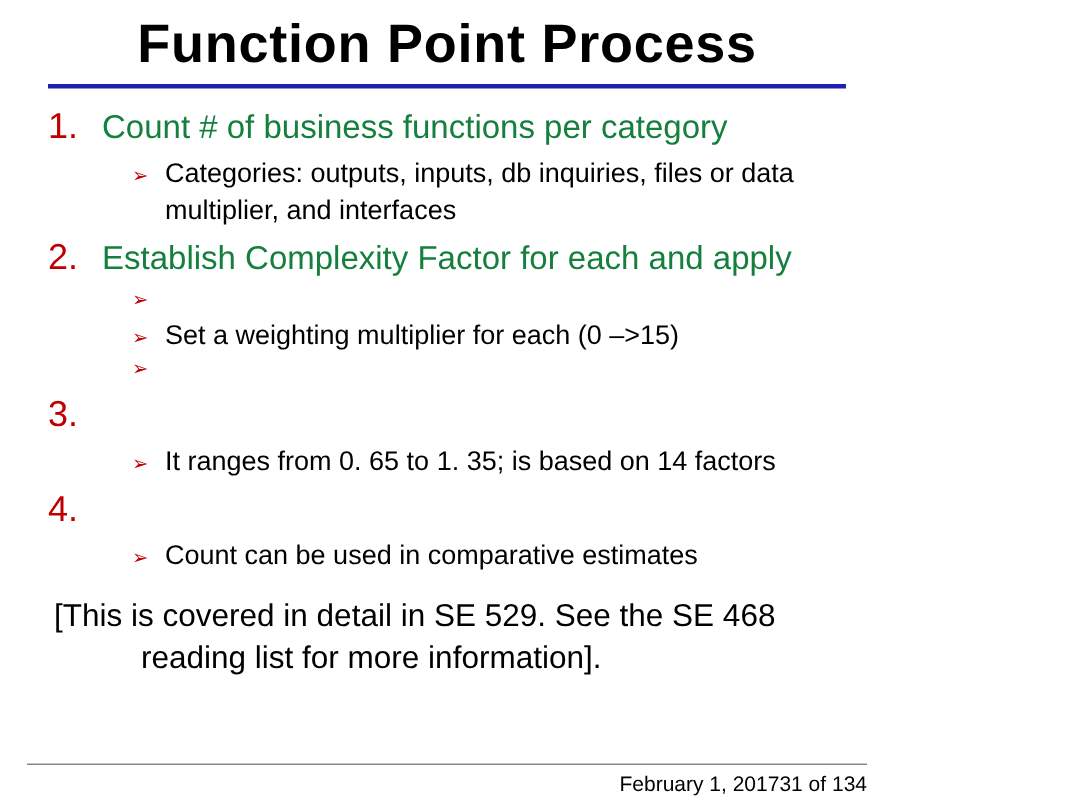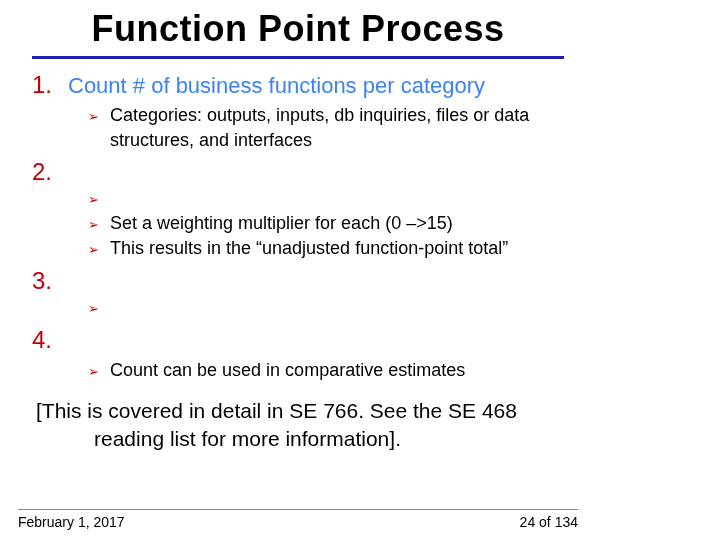--- a/index.html
+++ b/index.html
@@ -6,29 +6,29 @@
   html, body { width: 720px; height: 540px; background: #fff; font-family: Arial, Helvetica, sans-serif; color: #000; }
   .slide { width: 596px; height: 540px; position: relative; padding: 8px 32px 0 32px; }
   .title { font-size: 36px; font-weight: bold; text-align: center; color: #000; letter-spacing: 0.5px; }
   .rule { margin: 6px 0 10px 0; height: 3px; background: #2020b0; }
   .content { font-size: 20px; line-height: 1.35; }
   ol.main { list-style: none; counter-reset: item; padding-left: 0; }
   ol.main > li { counter-increment: item; margin-bottom: 4px; }
   ol.main > li > .line { display: flex; align-items: baseline; }
   ol.main > li .num { color: #c00000; font-size: 24px; min-width: 30px; }
   ol.main > li .num::after { content: "."; }
-  ol.main > li .txt { font-size: 22px; color: #3b82f6; margin-left: 6px; }
+  ol.main > li .txt { font-size: 22px; color: #15803d; margin-left: 6px; }
   ul.sub { list-style: none; padding-left: 56px; margin: 2px 0 4px 0; }
   ul.sub > li { display: flex; align-items: baseline; font-size: 18px; color: #000; }
   ul.sub > li .bullet { color: #c00000; font-size: 13px; min-width: 22px; line-height: 1.6; }
   .closing { font-size: 21px; margin-top: 14px; padding-left: 4px; padding-right: 4px; }
   .closing .indent { display: block; padding-left: 58px; text-indent: -58px; }
   .footer { position: absolute; left: 0; right: 0; bottom: 10px; padding: 0 18px; }
   .footer-line { height: 1px; background: #888; margin-bottom: 4px; }
-  .footer-row { display: flex; justify-content: space-between; font-size: 14px; color: #000; }
+  .footer-row { display: flex; justify-content: flex-end; font-size: 14px; color: #000; }
   .footer-row .page .cur { color: #000; }
   .footer-row .page { }
 </style>
 </head>
 <body>
 
 <div class="slide">
   <div class="title">Function Point Process</div>
   <div class="rule"></div>
 
@@ -36,76 +36,77 @@
     <ol class="main">
 
       <li>
         <div class="line">
           <span class="num">1</span>
           <span class="txt">Count # of business functions per category</span>
         </div>
         <ul class="sub">
           <li>
             <span class="bullet">➢</span>
-            <span>Categories: outputs, inputs, db inquiries, files or data structures, and interfaces</span>
+            <span>Categories: outputs, inputs, db inquiries, files or data multiplier, and interfaces</span>
           </li>
         </ul>
       </li>
 
       <li>
         <div class="line">
           <span class="num">2</span>
+          <span class="txt">Establish Complexity Factor for each and apply</span>
         </div>
         <ul class="sub">
           <li>
             <span class="bullet">➢</span>
           </li>
           <li>
             <span class="bullet">➢</span>
             <span>Set a weighting multiplier for each (0 –&gt;15)</span>
           </li>
           <li>
             <span class="bullet">➢</span>
-            <span>This results in the “unadjusted function-point total”</span>
           </li>
         </ul>
       </li>
 
       <li>
         <div class="line">
           <span class="num">3</span>
         </div>
         <ul class="sub">
           <li>
             <span class="bullet">➢</span>
+            <span>It ranges from 0. 65 to 1. 35; is based on 14 factors</span>
           </li>
         </ul>
       </li>
 
       <li>
         <div class="line">
           <span class="num">4</span>
         </div>
         <ul class="sub">
           <li>
             <span class="bullet">➢</span>
             <span>Count can be used in comparative estimates</span>
           </li>
         </ul>
       </li>
 
     </ol>
 
     <div class="closing">
-      <span class="indent">[This is covered in detail in SE 766. See the SE 468 reading list for more information].</span>
+      <span class="indent">[This is covered in detail in SE 529. See the SE 468 reading list for more information].</span>
     </div>
   </div>
 
   <div class="footer">
     <div class="footer-line"></div>
     <div class="footer-row">
       <span>February 1, 2017</span>
       <span class="page">
-        <span class="cur">24</span><span> of </span><span>134</span>
+        <span class="cur">31</span><span> of </span><span>134</span>
       </span>
     </div>
   </div>
 </div>
 
 </body></html>

